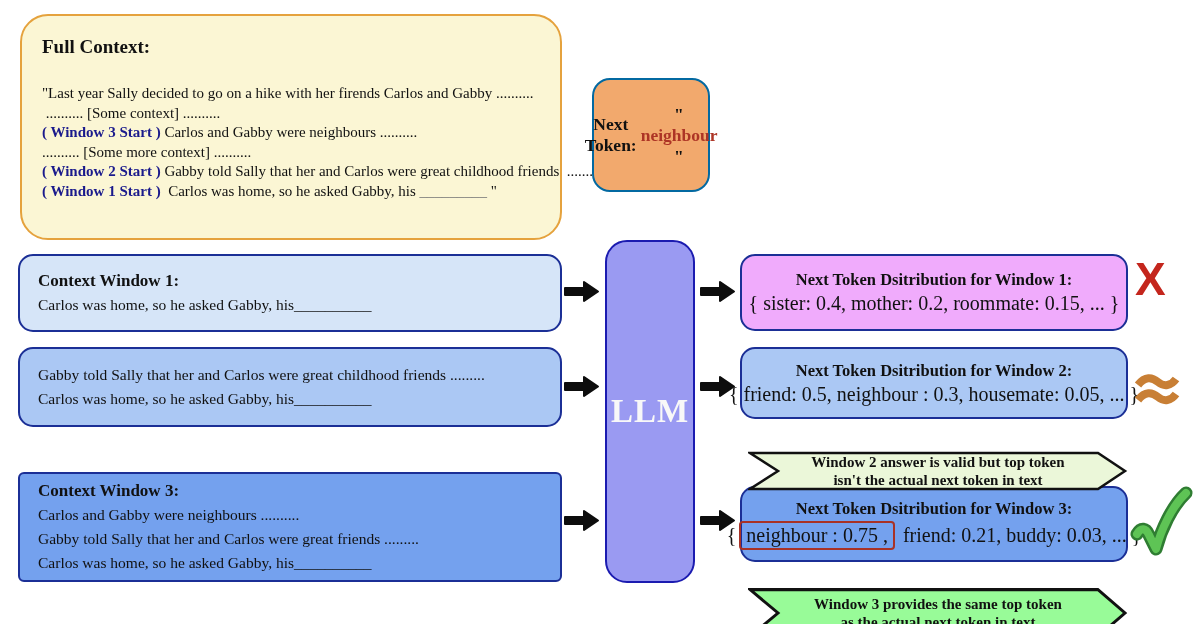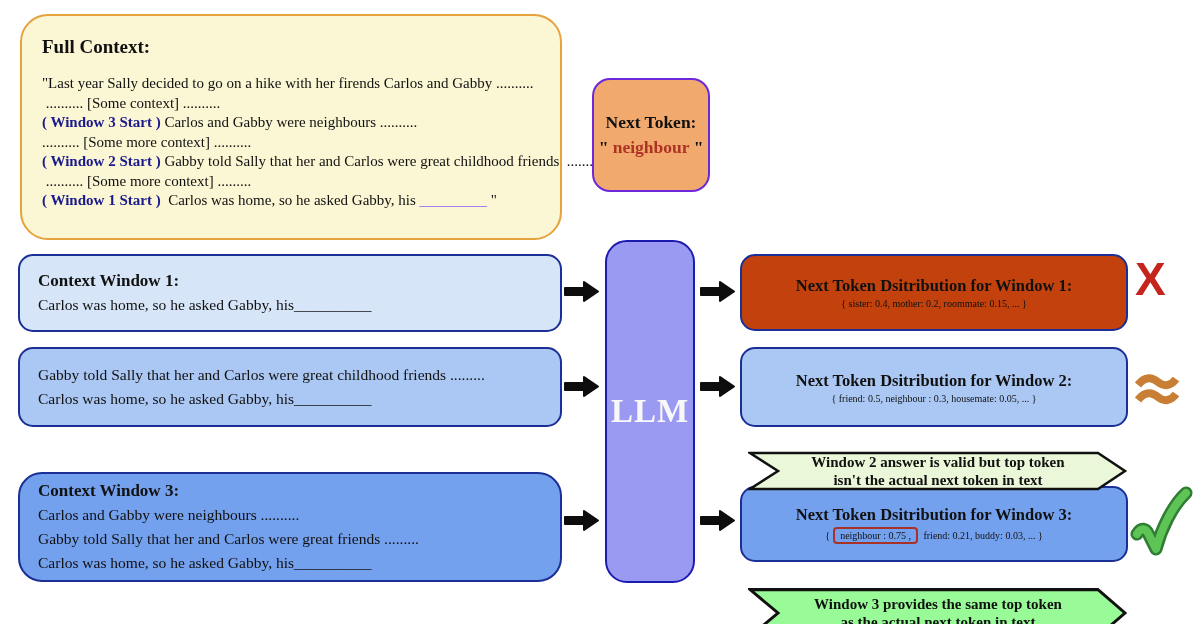--- a/index.html
+++ b/index.html
@@ -5,55 +5,55 @@
   html,body{margin:0;padding:0;background:#ffffff;}
   .canvas{
     position:relative;width:1200px;height:624px;background:#ffffff;overflow:hidden;
     font-family:"Liberation Serif", serif;color:#111;
   }
   .box{position:absolute;box-sizing:border-box;}
 
   
   .fc{left:20px;top:14px;width:542px;height:226px;background:#fbf6d4;border:2px solid #e5a23d;
       border-radius:28px;padding:20px 0 0 20px;}
-  .fc-title{font-size:19px;font-weight:bold;margin-bottom:16px;font-family:Liberation Serif, serif;}
+  .fc-title{font-size:19px;font-weight:bold;margin-bottom:26px;font-family:Liberation Serif, serif;}
   .fc-line{font-size:15px;line-height:19.5px;white-space:pre;}
   .marker{color:#1a1a8c;font-weight:bold;}
-  .blank-red{color:#8b5cf6;}
+  .blank-red{color:#737373;}
 
   
-  .nt{left:592px;top:78px;width:118px;height:114px;background:#f2a96d;border:2px solid #6d28d9;
-      border-radius:18px;display:flex;flex-direction:column;justify-content:center;align-items:center;
+  .nt{left:592px;top:78px;width:118px;height:114px;background:#f2a96d;border:2px solid #0369a1;
+      border-radius:18px;display:flex;justify-content:center;align-items:center;
       gap:4px;text-align:center;}
   .nt-title{font-size:17.5px;font-weight:bold;}
   .nt-value{font-size:17.5px;font-weight:bold;}
   .token-red{color:#ad3425;}
 
   
   .cw{left:18px;width:544px;border:2px solid #1b2f96;border-radius:15px;
       display:flex;flex-direction:column;justify-content:center;padding:0 18px;}
   .cw1{top:254px;height:78px;background:#d6e5f8;}
   .cw2{top:347px;height:80px;background:#abc8f4;}
-  .cw3{top:472px;height:110px;background:#74a1ee;border-radius:24px;}
+  .cw3{top:472px;height:110px;background:#74a1ee;border-radius:6px;}
   .cw-title{font-size:17px;font-weight:bold;line-height:24px;}
   .cw-line{font-size:15.5px;line-height:24px;white-space:nowrap;}
 
   
   .llm{left:605px;top:240px;width:90px;height:343px;background:#9a9af2;border:2.5px solid #1b1bb0;
        border-radius:22px;display:flex;justify-content:center;align-items:center;}
   .llm span{font-size:33px;font-weight:bold;color:#f8f8f8;letter-spacing:1px;}
 
   
   .dist{left:740px;width:388px;border:2px solid #1b2f96;border-radius:15px;
         display:flex;flex-direction:column;justify-content:center;align-items:center;gap:2px;text-align:center;}
-  .d1{top:254px;height:77px;background:#c2410c;}
-  .d2{top:347px;height:80px;background:#abc8f4;}
+  .d1{top:254px;height:77px;background:#f0abfc;}
+  .d2{top:347px;height:72px;background:#abc8f4;}
   .d3{top:486px;height:76px;background:#74a1ee;}
   .dist-title{font-size:16.5px;font-weight:bold;white-space:nowrap;}
-  .dist-values{font-size:10px;white-space:nowrap;}
+  .dist-values{font-size:20px;white-space:nowrap;}
   .hl{border:2.5px solid #a93226;border-radius:4px;padding:1px 5px;margin:0 3px;display:inline-block;}
 
   
   .banner{position:absolute;display:flex;flex-direction:column;justify-content:center;align-items:center;margin-top:20px;}
   .b2{left:748px;top:431px;width:380px;height:40px;}
   .b3{left:748px;top:567px;width:380px;height:52px;}
   .banner svg{position:absolute;left:0;top:0;width:100%;height:100%;}
   .banner-text{position:relative;z-index:1;text-align:center;font-weight:bold;font-size:15px;line-height:18px;}
 
   
@@ -73,21 +73,20 @@
 
 <div class="canvas">
 
   <div class="box fc">
     <div class="fc-title">Full Context:</div>
     <div class="fc-line"><span>"Last year Sally decided to go on a hike with her firends Carlos and Gabby ..........</span></div>
     <div class="fc-line"><span> .......... [Some context] ..........</span></div>
     <div class="fc-line"><span class="marker">( Window 3 Start )</span><span> Carlos and Gabby were neighbours ..........</span></div>
     <div class="fc-line"><span>.......... [Some more context] ..........</span></div>
     <div class="fc-line"><span class="marker">( Window 2 Start )</span><span> Gabby told Sally that her and Carlos were great childhood friends  ..........</span></div>
-    <div class="fc-line"><span> .......... [Some more context] .........</span></div>
     <div class="fc-line"><span class="marker">( Window 1 Start )</span><span>  Carlos was home, so he asked Gabby, his </span><span class="blank-red">_________</span><span> "</span></div>
   </div>
 
   <div class="box nt">
     <div class="nt-title">Next Token:</div>
     <div class="nt-value"><span>" </span><span class="token-red">neighbour</span><span> "</span></div>
   </div>
 
   <div class="box cw cw1">
     <div class="cw-title">Context Window 1:</div>

